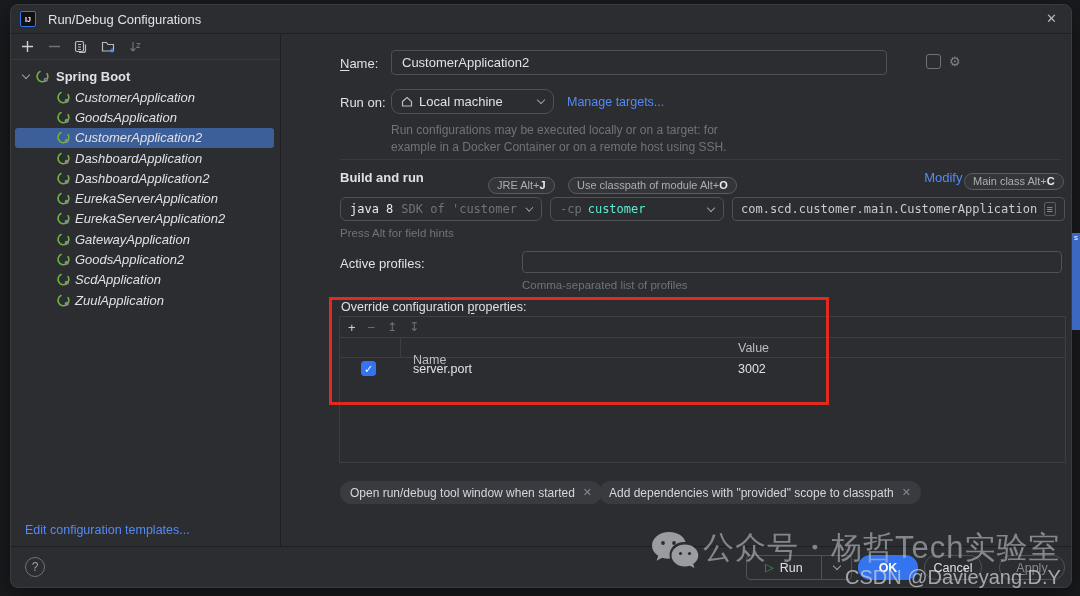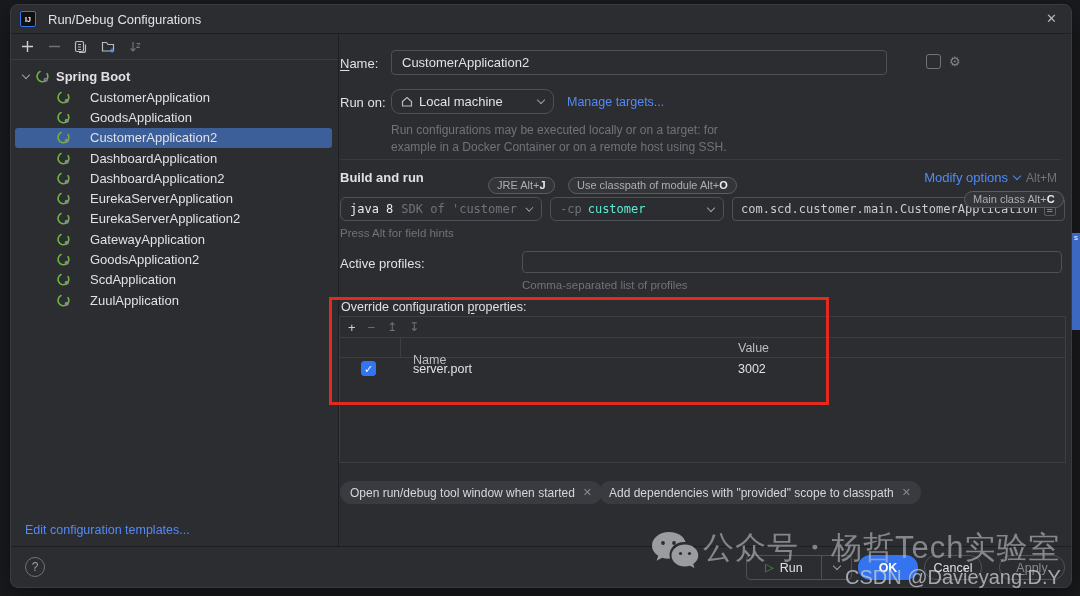--- a/index.html
+++ b/index.html
@@ -13,28 +13,28 @@
   body{background:var(--bg-behind); font-family:"Liberation Sans",sans-serif; color:var(--text); font-size:13px; position:relative;}
   .dialog{position:absolute; left:10px; top:4px; width:1062px; height:584px; background:var(--bg-dialog);
     border:1px solid #393b40; border-radius:8px; box-shadow:0 8px 30px rgba(0,0,0,.5); overflow:hidden;}
   
   .titlebar{position:absolute; left:0; top:0; right:0; height:29px; border-bottom:1px solid var(--border-dark); display:flex; align-items:center;}
   .app-icon{width:16px;height:16px;margin-left:9px;background:#101010;border:1px solid #3574f0;border-radius:2px;
     color:#fff;font-size:7px;font-weight:bold;display:flex;align-items:center;justify-content:center;letter-spacing:0;}
   .title-text{margin-left:12px;color:var(--text);}
   .close-btn{position:absolute; right:14px; top:6px; color:#b4b8bf; font-size:13px; cursor:default;}
   
-  .sidebar{position:absolute; left:0; top:29px; width:328px; bottom:41px; border-right:1px solid var(--border-dark);}
+  .sidebar{position:absolute; left:0; top:29px; width:270px; bottom:41px; border-right:1px solid var(--border-dark);}
   .side-toolbar{height:26px; border-bottom:1px solid #393b40; display:flex; align-items:center; gap:11px; padding-left:8px;}
   .tbi{width:16px;height:16px;display:flex;align-items:center;justify-content:center;}
   .tbi svg{display:block;}
   .tree{padding-top:6px;}
   .tree-root{display:flex;align-items:center;height:21px;padding-left:12px;font-weight:bold;gap:4px;}
   .chev{width:6px;height:6px;border-right:1.4px solid var(--text-dim);border-bottom:1.4px solid var(--text-dim);transform:rotate(45deg);display:inline-block;margin-right:3px;margin-top:-3px;}
-  .tree-item{display:flex;align-items:center;height:20.3px;padding-left:42px;gap:17px;border-radius:3px;margin:0 6px 0 4px;}
+  .tree-item{display:flex;align-items:center;height:20.3px;padding-left:42px;gap:2px;border-radius:3px;margin:0 6px 0 4px;font-style:italic;}
   .tree-item.selected{background:var(--selection);}
   .spring-ic{width:13px;height:13px;flex:0 0 13px;position:relative;margin-right:3px;}
   .spring-ic svg{display:block;}
   .edit-templates{position:absolute;left:14px;bottom:9px;color:var(--link);font-size:12.5px;cursor:pointer;}
   
   .main{position:absolute;left:314px;top:29px;right:0;bottom:41px;}
   .main .abs{position:absolute;}
   .lbl{color:var(--text);}
   .field{background:transparent;border:1px solid var(--border-field);border-radius:4px;}
   .combo{background:transparent;border:1px solid var(--border-field);border-radius:9px;display:flex;align-items:center;padding:0 9px;gap:6px;}
@@ -264,21 +264,21 @@
 
     <div class="abs lbl" style="left:15px;top:136px;font-weight:bold;">Build and run</div>
     <div class="abs" style="right:14px;top:136px;display:flex;align-items:center;gap:6px;">
       <span class="link" style="text-underline-offset:2px;">Modify options</span>
       <span class="cchev" style="border-color:var(--link);"></span>
       <span class="graytext" style="font-size:12px;">Alt+M</span>
     </div>
 
     <div class="hintpill" style="left:163px;top:143px;">JRE Alt+<b>J</b></div>
     <div class="hintpill" style="left:243px;top:143px;">Use classpath of module Alt+<b>O</b></div>
-    <div class="hintpill" style="left:639px;top:157px;">Main class Alt+<b>C</b></div>
+    <div class="hintpill" style="left:639px;top:139px;">Main class Alt+<b>C</b></div>
 
     <div class="abs combo" style="left:15px;top:163px;width:202px;height:24px;border-radius:6px;overflow:hidden;gap:8px;">
       <span class="mono" style="color:#e8eaee;white-space:nowrap;">java 8</span>
       <span class="mono graytext" style="white-space:nowrap;overflow:hidden;">SDK of 'customer' mo</span>
       <span class="cchev"></span>
     </div>
     <div class="abs combo" style="left:225px;top:163px;width:174px;height:24px;border-radius:6px;">
       <span class="mono graytext">-cp</span>
       <span class="mono" style="color:#5eead4;">customer</span>
       <span class="cchev"></span>

